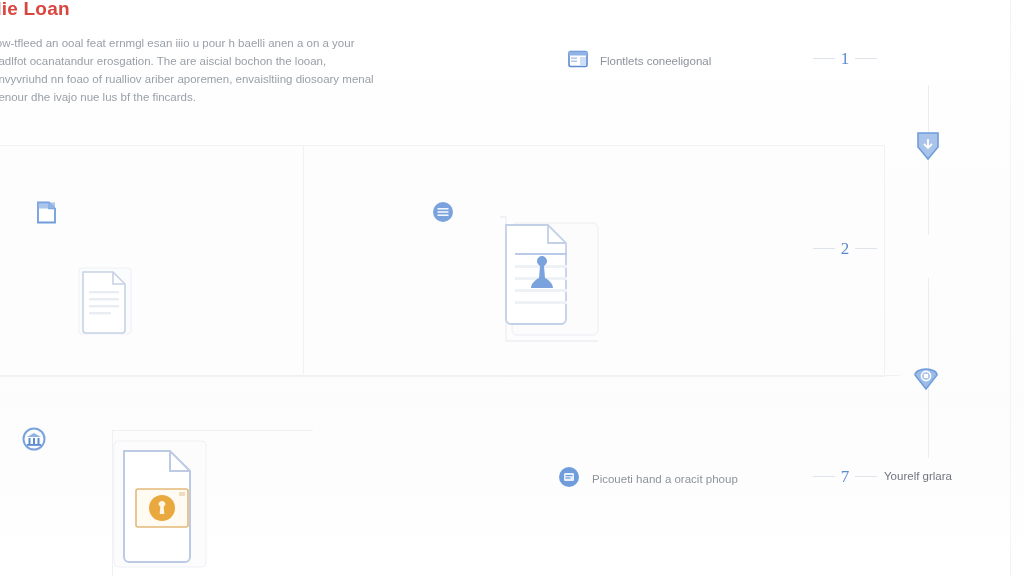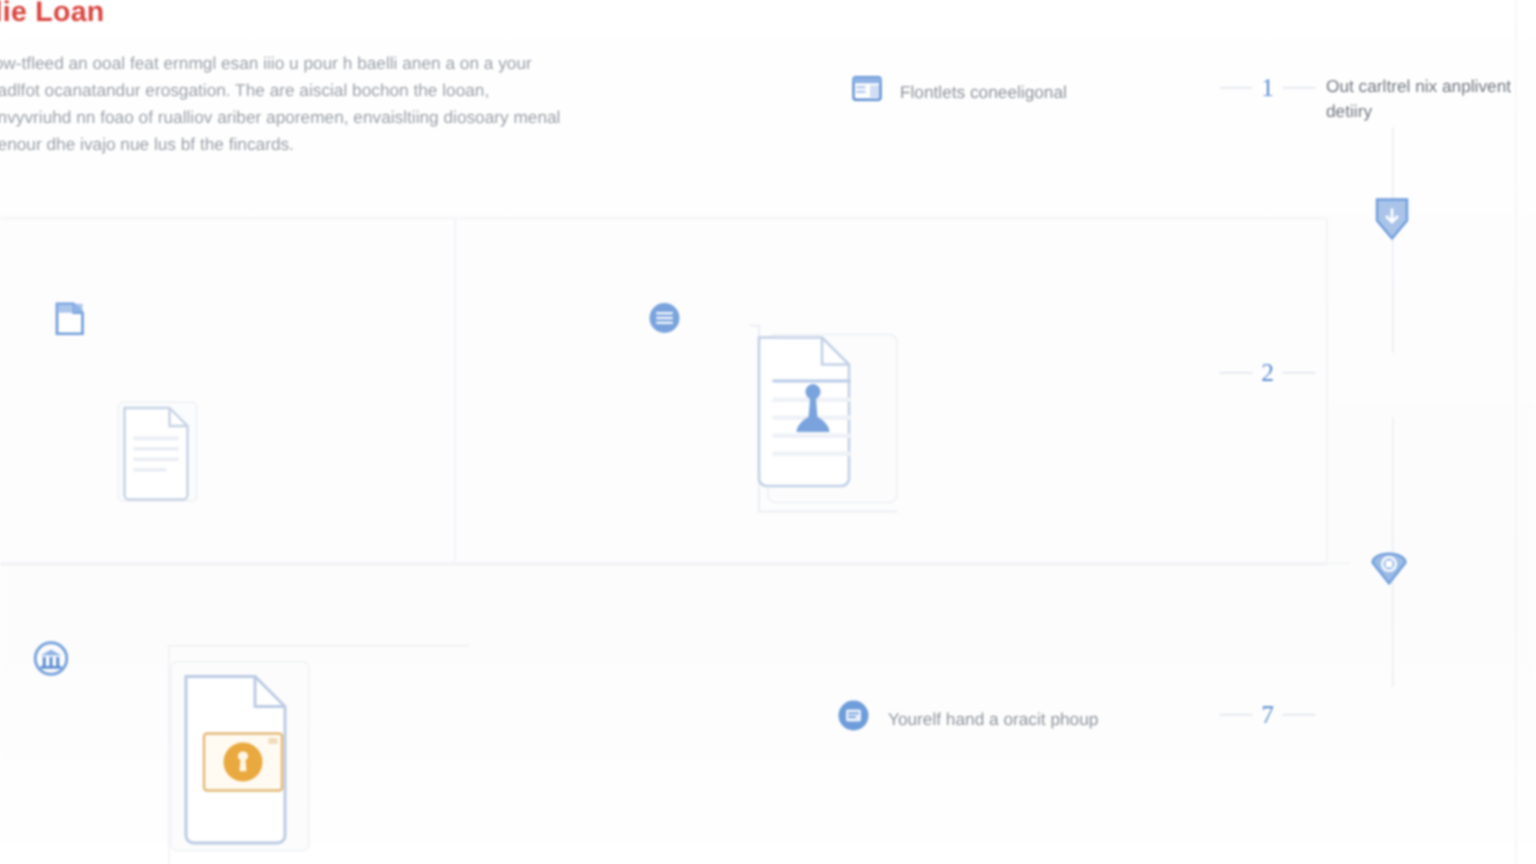--- a/index.html
+++ b/index.html
@@ -106,21 +106,21 @@
 
   <div class="feature-row" style="left:558px;top:466px;">
     <span class="icon">
       <svg width="22" height="22" viewBox="0 0 22 22">
         <circle cx="11" cy="11" r="10" fill="#6f9ddb"></circle>
         <rect x="6" y="7" width="10" height="8" rx="1.2" fill="#ffffff" opacity=".85"></rect>
         <rect x="7.5" y="9" width="7" height="1.2" fill="#6f9ddb"></rect>
         <rect x="7.5" y="11.4" width="5" height="1.2" fill="#6f9ddb"></rect>
       </svg>
     </span>
-    <span class="feature-label">Yourelf hand a oracit phoup</span>
+    <span class="feature-label">Picoueti hand a oracit phoup</span>
   </div>
 
   <span class="icon-abs" style="left:36px;top:201px;">
     <svg width="21" height="23" viewBox="0 0 21 23">
       <path d="M2 1.5h11l6 6v14H2z" fill="#ffffff" stroke="#6f9ddb" stroke-width="1.8"></path>
       <path d="M13 1.5v6h6" fill="#a9c4ec" stroke="#6f9ddb" stroke-width="1.6"></path>
       <rect x="2" y="1.5" width="17" height="6" fill="#8fb3e6" opacity=".75"></rect>
     </svg>
   </span>
 
@@ -185,22 +185,20 @@
 
   <div class="step-connector" style="left:928px;top:85px;height:150px;"></div>
   <div class="step-connector" style="left:928px;top:278px;height:180px;"></div>
 
   <div class="step" style="left:806px;top:50px;">
     <span class="step-marker">
       <i class="dash"></i>
       <span class="step-num">1</span>
       <i class="dash"></i>
     </span>
-    <span class="step-text">Out carltrel nix anplivent
-detiiry</span>
   </div>
 
   <span class="icon-abs" style="left:914px;top:131px;">
     <svg width="28" height="30" viewBox="0 0 28 30">
       <path d="M4 2h20v14L14 28 4 16z" fill="#aac3e9" stroke="#6f9ddb" stroke-width="1.6"></path>
       <path d="M14 8v9M10 13l4 4 4-4" fill="none" stroke="#ffffff" stroke-width="1.8"></path>
     </svg>
   </span>
 
   <div class="step" style="left:806px;top:240px;">
@@ -218,15 +216,16 @@
       <rect x="10.8" y="6.8" width="4.4" height="4.4" fill="#ffffff"></rect>
     </svg>
   </span>
 
   <div class="step" style="left:806px;top:468px;">
     <span class="step-marker">
       <i class="dash"></i>
       <span class="step-num">7</span>
       <i class="dash"></i>
     </span>
+    <span class="step-text">Yourelf grlara</span>
   </div>
 
 </div>
 
 </body></html>

